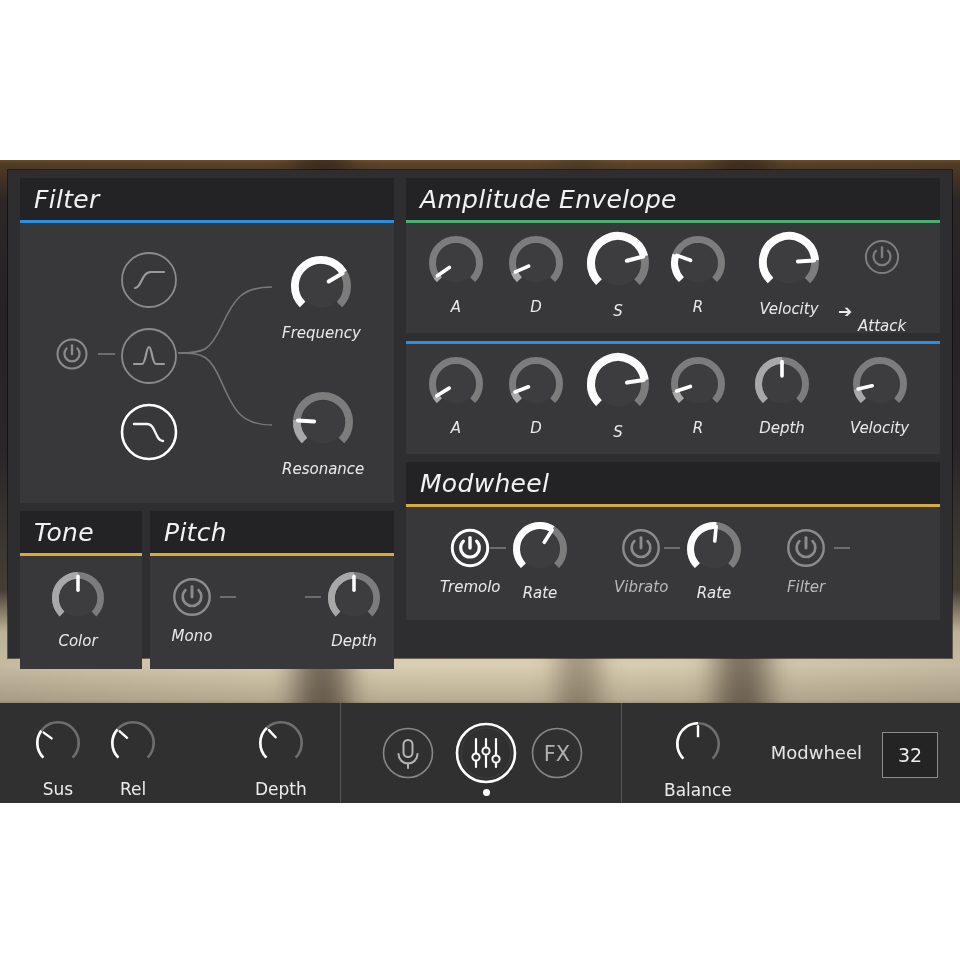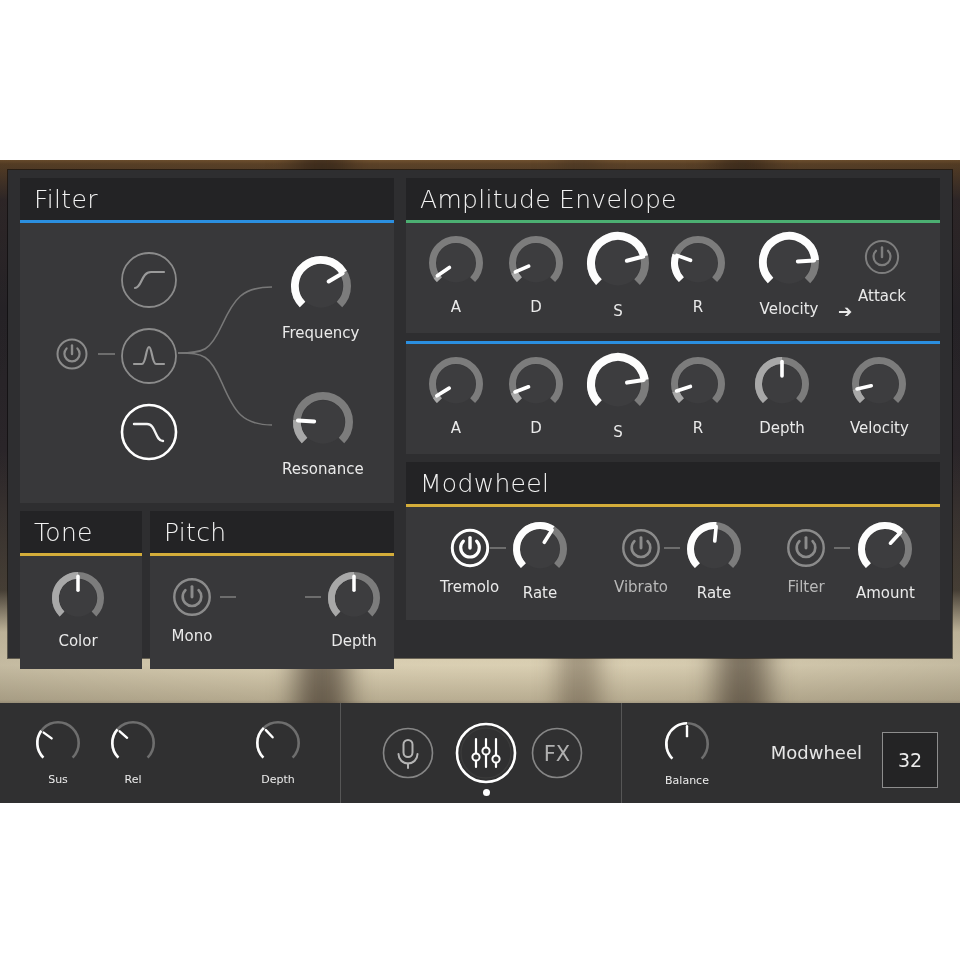--- a/index.html
+++ b/index.html
@@ -55,21 +55,21 @@
     position: absolute; left: 8px; top: 170px;
     width: 944px; height: 488px;
     background: #2e2e30;
     box-shadow: 0 0 0 1px rgba(0,0,0,.5);
   }
 
   .col-left  { position:absolute; left:12px;  top:8px; width:374px; }
   .col-right { position:absolute; left:398px; top:8px; width:534px; }
 
   
-  .card { background: #38383a; position: relative; }
+  .card { background: #38383a; position: relative; font-style: italic; }
   .card-head {
     background: #232325;
     height: 42px;
     display: flex; align-items: center;
     padding-left: 14px;
   }
   .card-title {
     color: #f2f2f2;
     font-size: 25px;
     font-weight: 300;
@@ -106,32 +106,32 @@
   }
   .tb-seg { position:relative; height:100%; }
   .tb-div { width:1px; background:#565656; height:100%; }
 
   .circ-btn {
     width:52px; height:52px; border-radius:50%;
     display:flex; align-items:center; justify-content:center;
   }
 
   .poly-box {
-    width:56px; height:56px;
+    width:56px; height:46px;
     border:1px solid #8d8d8d;
     background:#242425;
     display:flex; align-items:center; justify-content:center;
     color:#ececec; font-size:19px;
     font-family:"DejaVu Sans", sans-serif;
   }
   .poly-label {
     color:#e6e6e6; font-size:18px; font-family:"DejaVu Sans", sans-serif;
   }
   .tb-knob-label {
-    color:#ececec; font-size:11px; margin-top:7px;
+    color:#ececec; font-size:17px; margin-top:13px;
     font-family:"DejaVu Sans", sans-serif;
   }
   .active-dot {
     width:7px; height:7px; border-radius:50%; background:#fff;
   }
 </style>
 </head>
 <body>
 
 <div id="stage">
@@ -340,21 +340,21 @@
     <path d="M 12.526835341501442 49.473164658498554 A 26.125 26.125 0 1 1 57.07344828018859 29.359597677296676" fill="none" stroke="#fdfdfd" stroke-width="7.75" stroke-linecap="butt"></path>
     <line x1="39.86497241526412" y1="30.44226321028087" x2="56.07542155176032" y2="29.42238819682599" stroke="#ffffff" stroke-width="4.03" stroke-linecap="round"></line>
   </svg>
               </div>
             <div class="unit-label">Velocity</div>
           </div>
 
           <div style="position:absolute;left:432px;top:78px;color:#eaeaea;font-size:17px;
                       font-family:'DejaVu Sans',sans-serif;">➔</div>
 
-          <div class="unit" style="position:absolute;left:452px;top:14px;">
+          <div class="unit" style="position:absolute;left:452px;top:14px;gap:30px;">
             <svg width="40" height="40" viewBox="0 0 36 36">
               <circle cx="18" cy="18" r="14.5" fill="none" stroke="#7e7e7e" stroke-width="1.8"></circle>
               <path d="M18 9.5 L18 18" stroke="#7e7e7e" stroke-width="2.2" stroke-linecap="round" fill="none"></path>
               <path d="M12.6 12.4 A7.6 7.6 0 1 0 23.4 12.4" stroke="#7e7e7e" stroke-width="2" fill="none" stroke-linecap="round"></path>
             </svg>
             <div class="unit-label" style="margin-top:10px;">Attack</div>
           </div>
 
         </div>
       </div>
@@ -489,31 +489,20 @@
 
           <div class="unit" style="position:absolute;left:378px;top:19px;">
             <svg width="44" height="44" viewBox="0 0 36 36">
               <circle cx="18" cy="18" r="14.5" fill="none" stroke="#8b8b8b" stroke-width="2"></circle>
               <path d="M18 9.5 L18 18" stroke="#8b8b8b" stroke-width="2.4" stroke-linecap="round" fill="none"></path>
               <path d="M12.6 12.4 A7.6 7.6 0 1 0 23.4 12.4" stroke="#8b8b8b" stroke-width="2.2" fill="none" stroke-linecap="round"></path>
             </svg>
             <div class="unit-label dim" style="margin-top:8px;">Filter</div>
           </div>
           <div class="dash" style="left:428px;top:40px;width:16px;"></div>
-          <div class="unit" style="position:absolute;left:450px;top:14px;">
-            <div class="knob">
-  <svg width="56" height="56" viewBox="0 0 56 56">
-    <circle cx="28" cy="28" r="19.5" fill="#3d3d3f"></circle>
-    <path d="M 11.38299064211613 44.617009357883866 A 23.5 23.5 0 1 1 44.61700935788387 44.617009357883866" fill="none" stroke="#7c7c7c" stroke-width="7" stroke-linecap="butt"></path>
-    <path d="M 11.38299064211613 44.617009357883866 A 23.5 23.5 0 0 1 44.08685698932419 10.869237255596833" fill="none" stroke="#fdfdfd" stroke-width="7" stroke-linecap="butt"></path>
-    <line x1="33.46953137637023" y1="22.175540666902922" x2="43.4023098833955" y2="11.598205883018245" stroke="#ffffff" stroke-width="3.64" stroke-linecap="round"></line>
-  </svg>
-              </div>
-            <div class="unit-label">Amount</div>
-          </div>
 
         </div>
       </div>
 
     </div>
   </div>
 
   <div id="toolbar">
 
     <div class="tb-seg" style="width:340px;">

